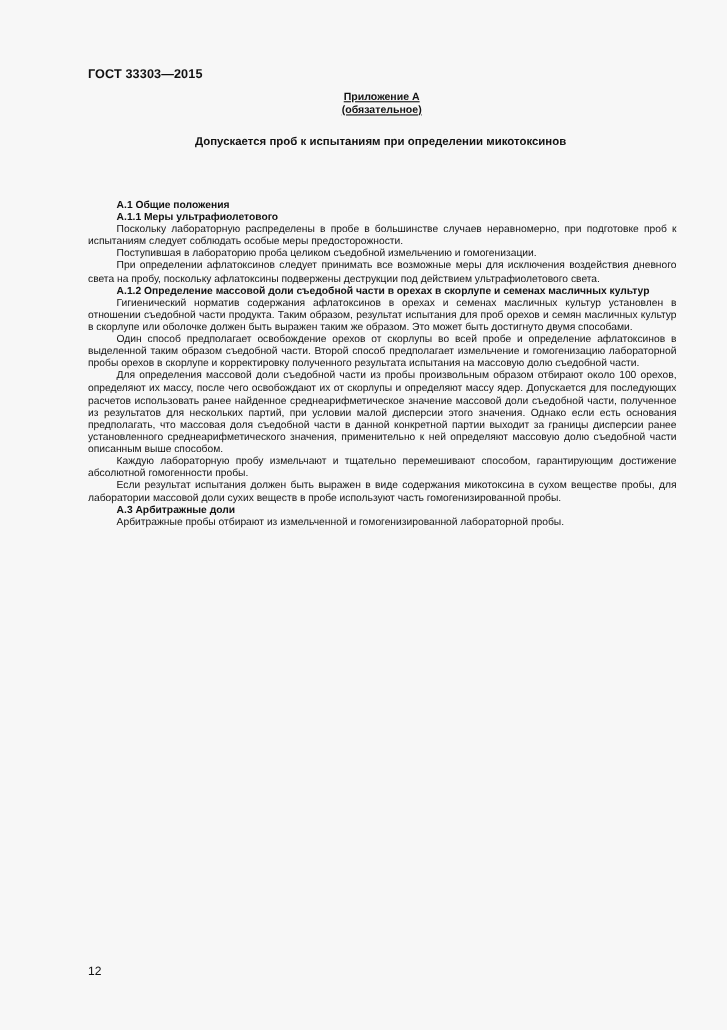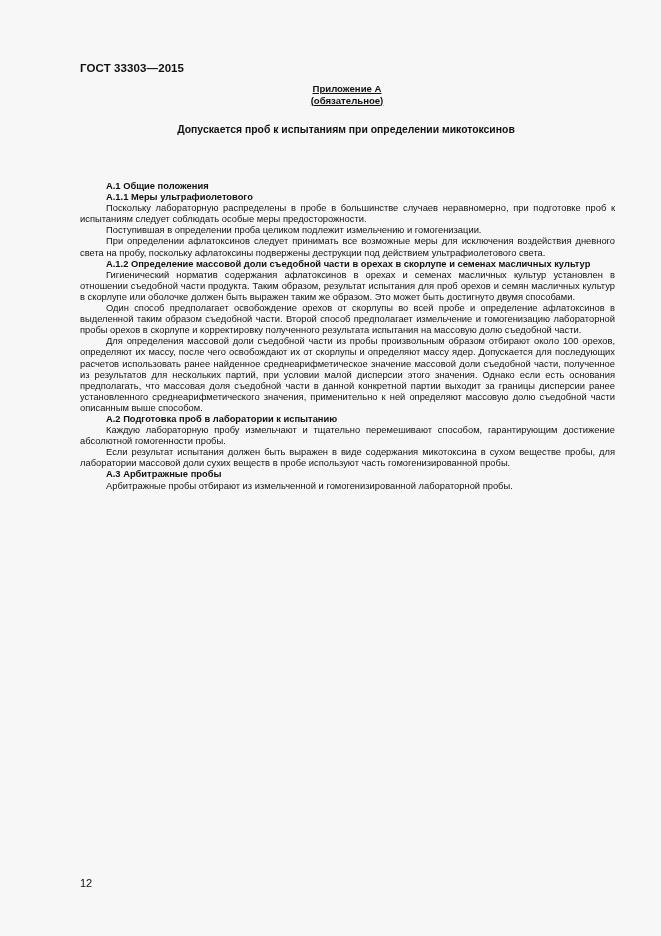--- a/index.html
+++ b/index.html
@@ -50,27 +50,26 @@
   </div>
 
   <div class="doc-title">
     <div class="inner">Допускается проб к испытаниям при определении микотоксинов</div>
   </div>
 
   <div class="body">
     <h3>А.1 Общие положения</h3>
     <h3>А.1.1 Меры ультрафиолетового</h3>
     <p>Поскольку лабораторную распределены в пробе в большинстве случаев неравномерно, при подготовке проб к испытаниям следует соблюдать особые меры предосторожности.</p>
-    <p>Поступившая в определении проба целиком подлежит измельчению и гомогенизации.</p>
+    <p>Поступившая в лабораторию проба целиком съедобной измельчению и гомогенизации.</p>
     <p>При определении афлатоксинов следует принимать все возможные меры для исключения воздействия дневного света на пробу, поскольку афлатоксины подвержены деструкции под действием ультрафиолетового света.</p>
     <h3>А.1.2 Определение массовой доли съедобной части в орехах в скорлупе и семенах масличных культур</h3>
     <p>Гигиенический норматив содержания афлатоксинов в орехах и семенах масличных культур установлен в отношении съедобной части продукта. Таким образом, результат испытания для проб орехов и семян масличных культур в скорлупе или оболочке должен быть выражен таким же образом. Это может быть достигнуто двумя способами.</p>
     <p>Один способ предполагает освобождение орехов от скорлупы во всей пробе и определение афлатоксинов в выделенной таким образом съедобной части. Второй способ предполагает измельчение и гомогенизацию лабораторной пробы орехов в скорлупе и корректировку полученного результата испытания на массовую долю съедобной части.</p>
     <p>Для определения массовой доли съедобной части из пробы произвольным образом отбирают около 100 орехов, определяют их массу, после чего освобождают их от скорлупы и определяют массу ядер. Допускается для последующих расчетов использовать ранее найденное среднеарифметическое значение массовой доли съедобной части, полученное из результатов для нескольких партий, при условии малой дисперсии этого значения. Однако если есть основания предполагать, что массовая доля съедобной части в данной конкретной партии выходит за границы дисперсии ранее установленного среднеарифметического значения, применительно к ней определяют массовую долю съедобной части описанным выше способом.</p>
-    <h3>А.2 Подготовка проб в лаборатории к испытанию</h3>
     <p>Каждую лабораторную пробу измельчают и тщательно перемешивают способом, гарантирующим достижение абсолютной гомогенности пробы.</p>
     <p>Если результат испытания должен быть выражен в виде содержания микотоксина в сухом веществе пробы, для лаборатории массовой доли сухих веществ в пробе используют часть гомогенизированной пробы.</p>
-    <h3>А.3 Арбитражные пробы</h3>
+    <h3>А.3 Арбитражные доли</h3>
     <p>Арбитражные пробы отбирают из измельченной и гомогенизированной лабораторной пробы.</p>
   </div>
 
   <div class="page-num">12</div>
 </div>
 
 </body></html>

